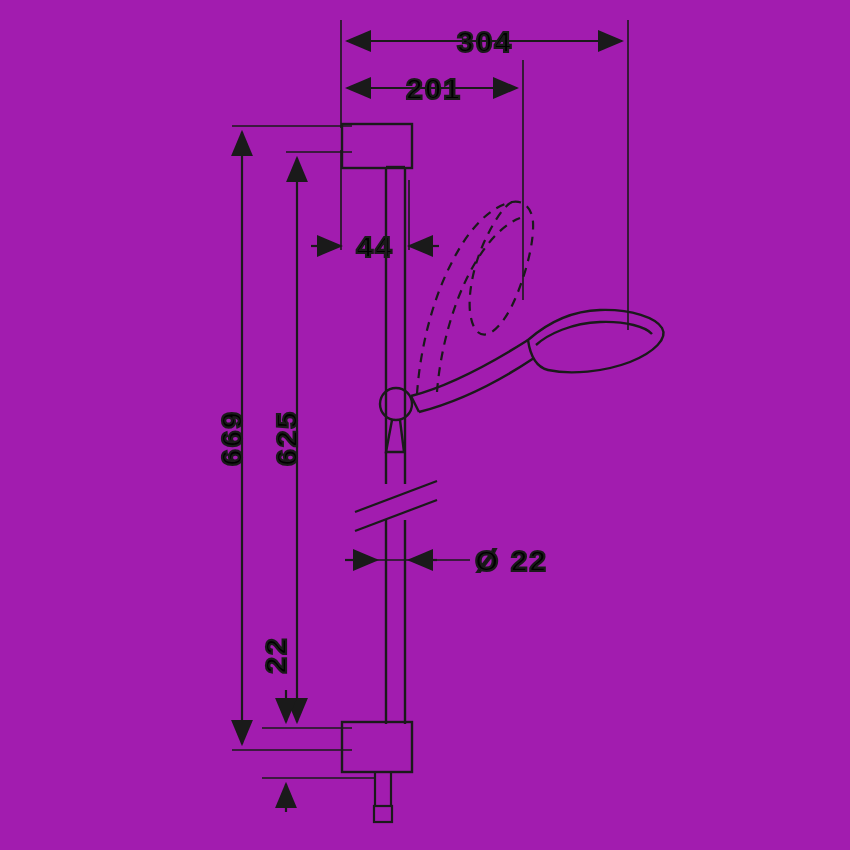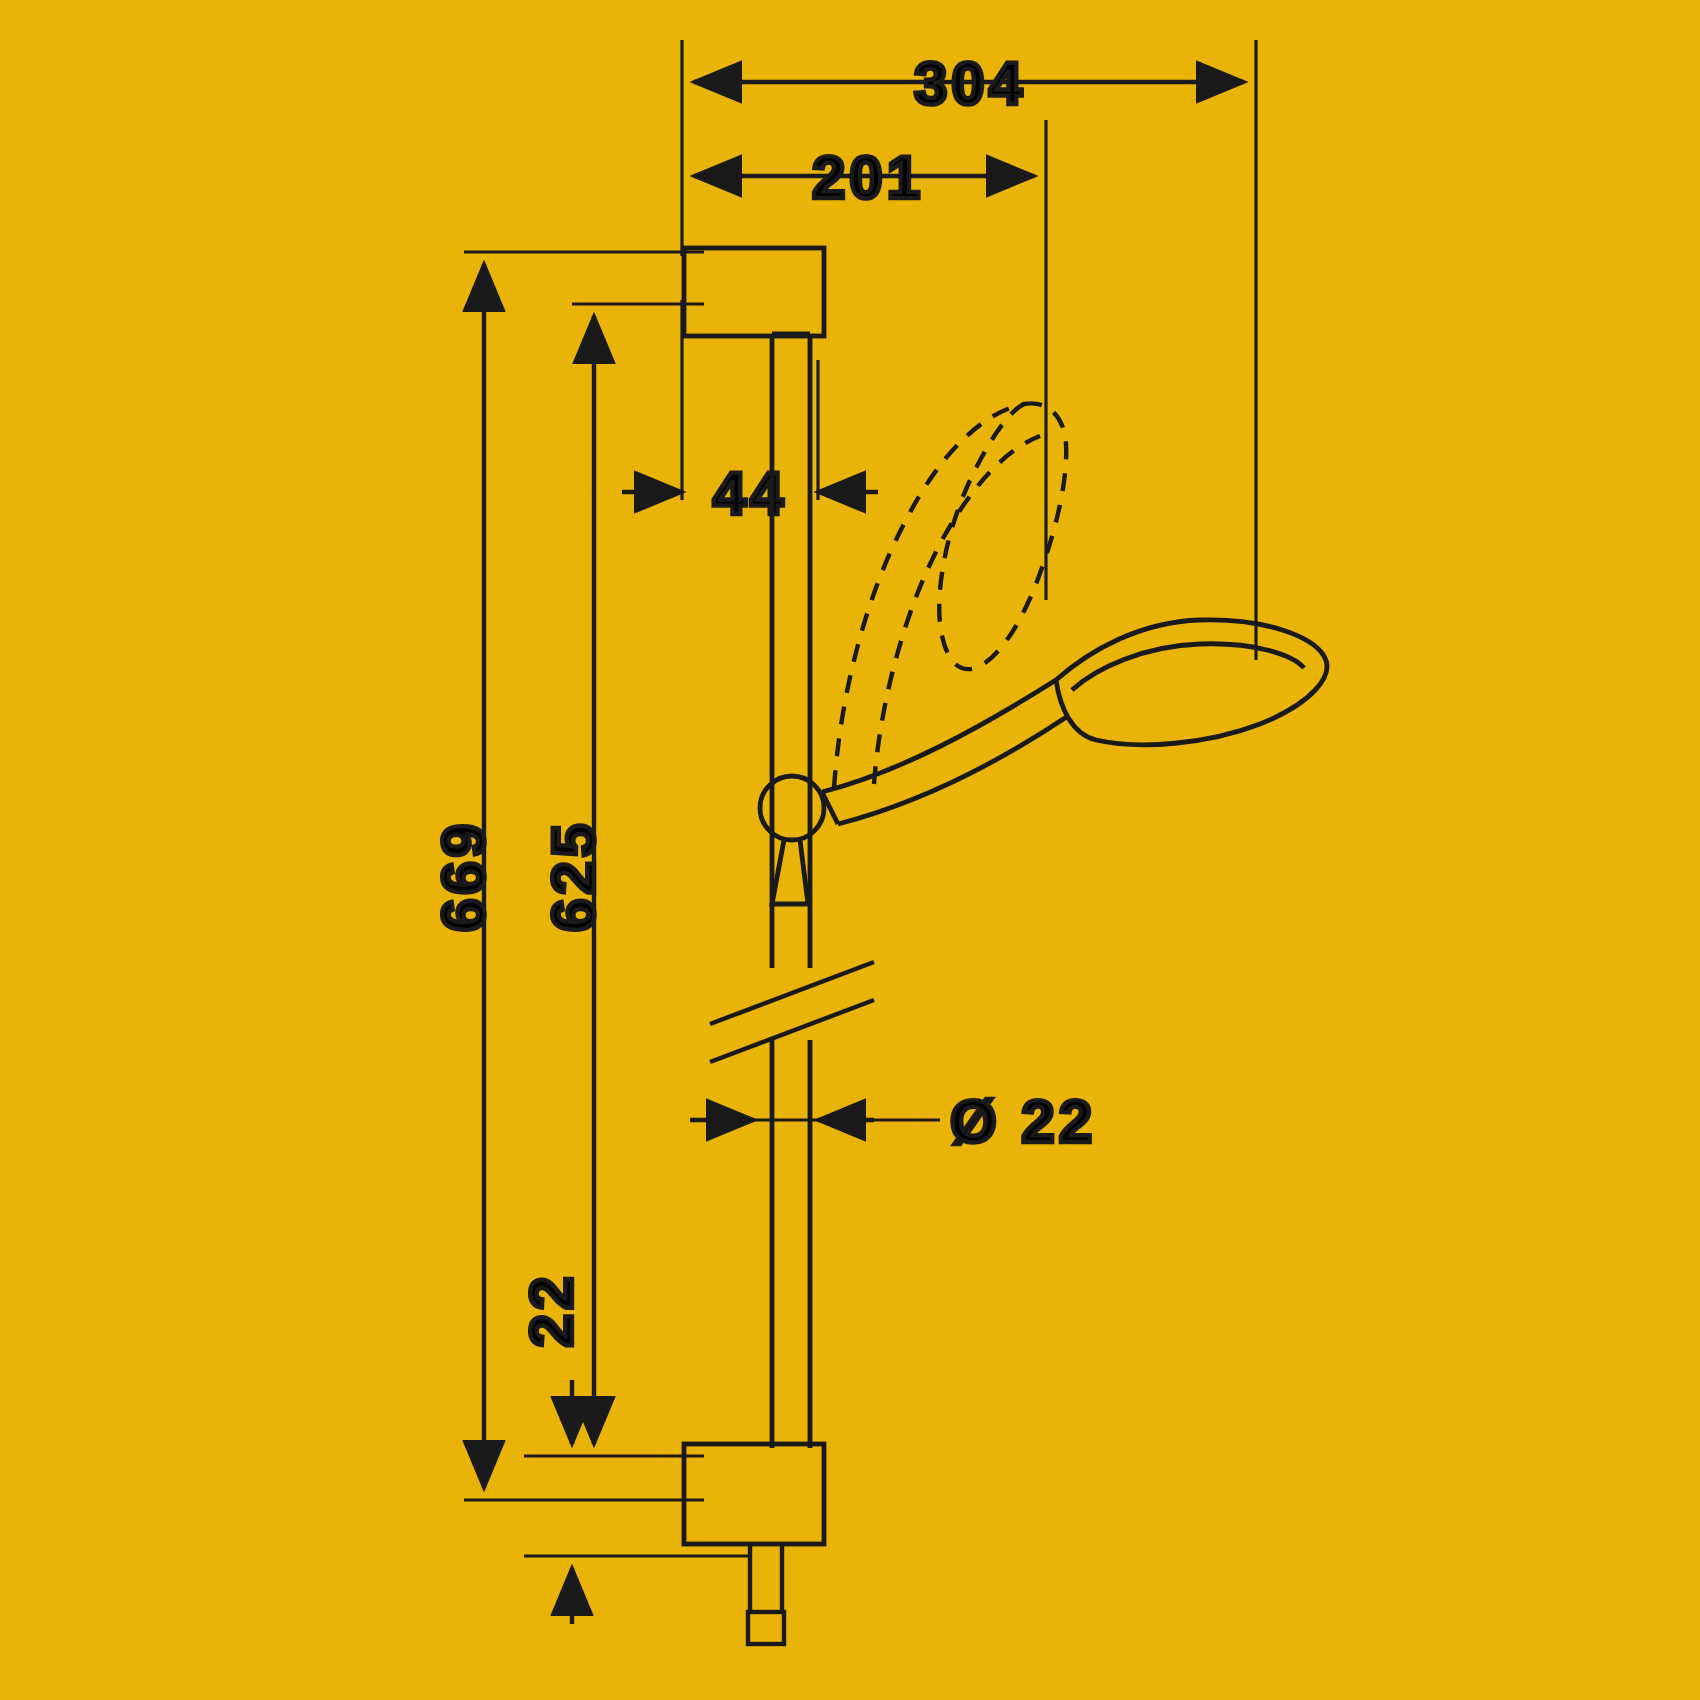--- a/index.html
+++ b/index.html
@@ -10,21 +10,21 @@
   body {
     width: 850px;
     height: 850px;
     font-family: "Liberation Sans", sans-serif;
     overflow: hidden;
   }
   #drawing-root {
     position: relative;
     width: 850px;
     height: 850px;
-    background: #eab308;
+    background: #a21caf;
   }
   svg.tech-drawing {
     display: block;
     width: 850px;
     height: 850px;
   }
   .dim-text {
     font-family: "Liberation Sans", sans-serif;
     font-size: 30px;
     font-weight: 700;

